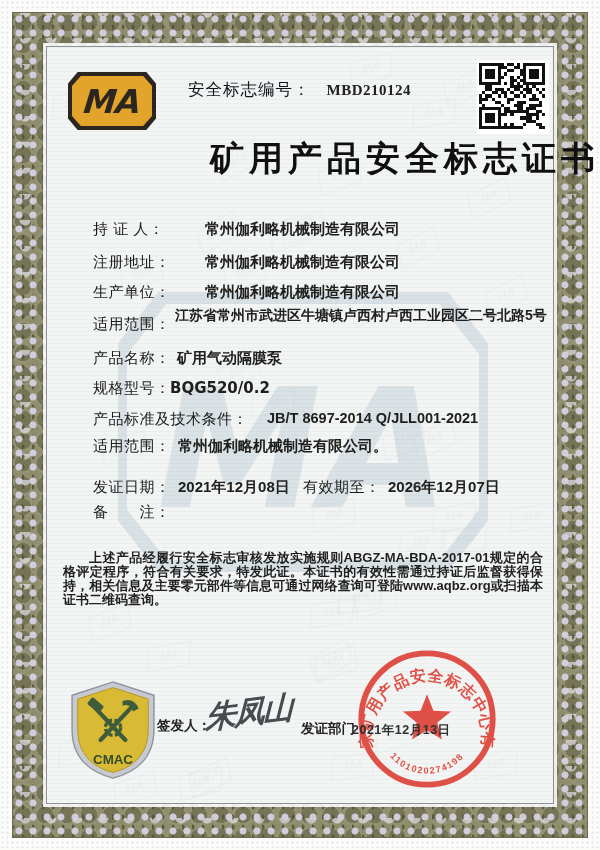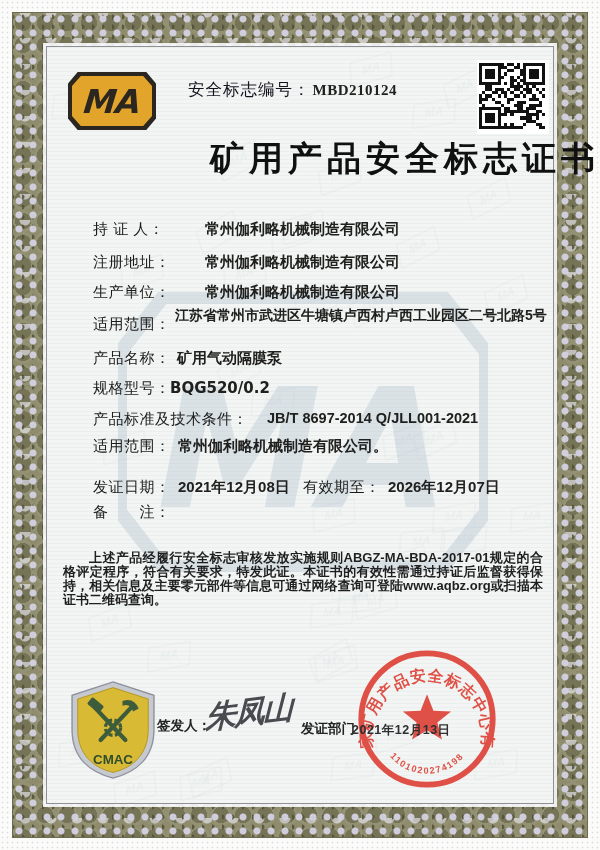--- a/index.html
+++ b/index.html
@@ -48,21 +48,21 @@
   .ma-badge-inner{
     width:80px;height:50px;background:#e2a42a;
     clip-path:polygon(11% 0%,89% 0%,100% 20%,100% 80%,89% 100%,11% 100%,0% 80%,0% 20%);
     display:flex;align-items:center;justify-content:center;
   }
   .ma-badge-inner span{
     font-weight:900;font-style:italic;font-size:33px;color:#2b2620;
     transform:skewX(-6deg);letter-spacing:-1px;font-family:"DejaVu Sans",sans-serif;
   }
   .cert-no{left:188px;top:79px;font-family:"Liberation Serif",serif;font-size:16.5px;color:#14141e;letter-spacing:1px;}
-  .cert-no .val{margin-left:2px;letter-spacing:.5px;}
+  .cert-no .val{margin-left:16px;letter-spacing:.5px;}
   .qr{left:477px;top:60px;width:72px;height:74px;background:#fff;padding:2px;box-sizing:border-box;}
   .title{left:0;top:136px;width:600px;text-align:right;font-size:34px;font-weight:900;
          color:#101010;letter-spacing:5px;font-family:"Liberation Serif",serif;}
   .lbl{font-weight:normal;font-size:15px;color:#1b1b1b;letter-spacing:.5px;}
   .val{font-weight:600;font-size:15px;color:#20201e;}
   .row{left:0;top:0;width:600px;height:0;}
   .row .lbl{position:absolute;left:93px;white-space:nowrap;}
   .row .val{position:absolute;white-space:nowrap;}
   .r1{top:220px}.r2{top:253px}.r3{top:283px}
   .r1 .val,.r2 .val,.r3 .val{left:205px}

